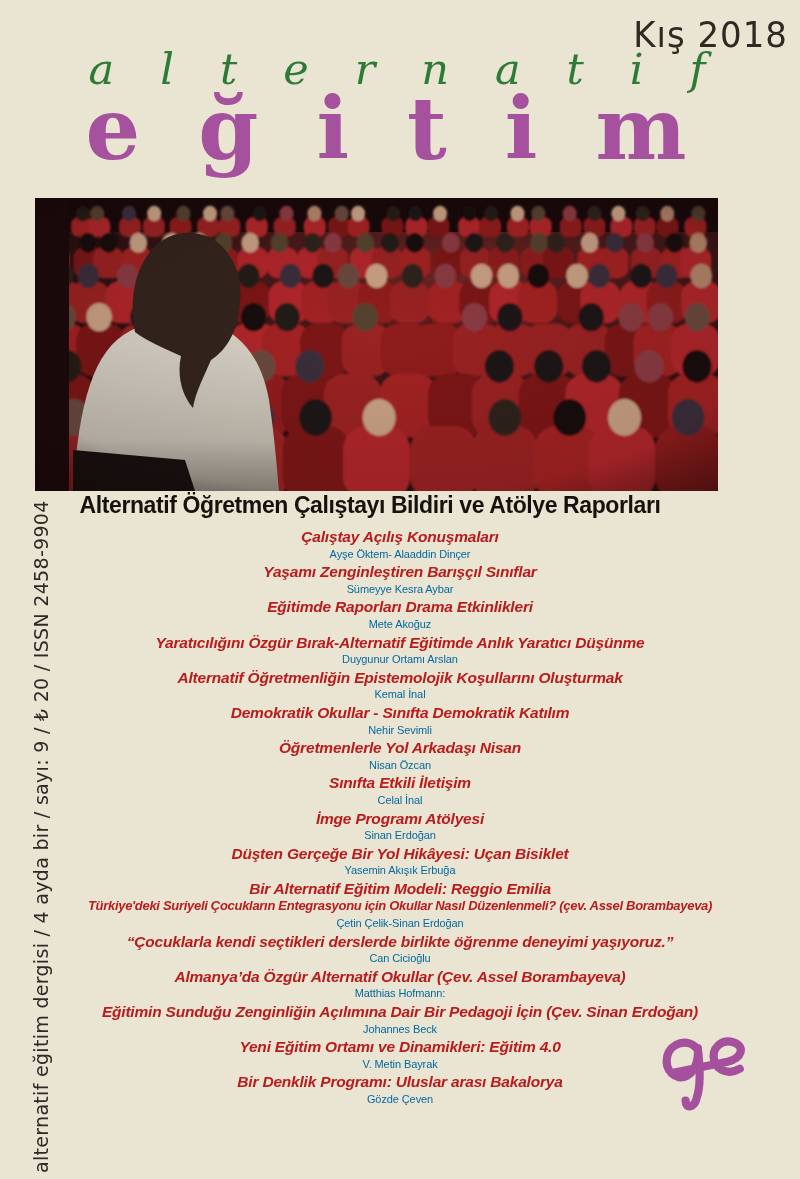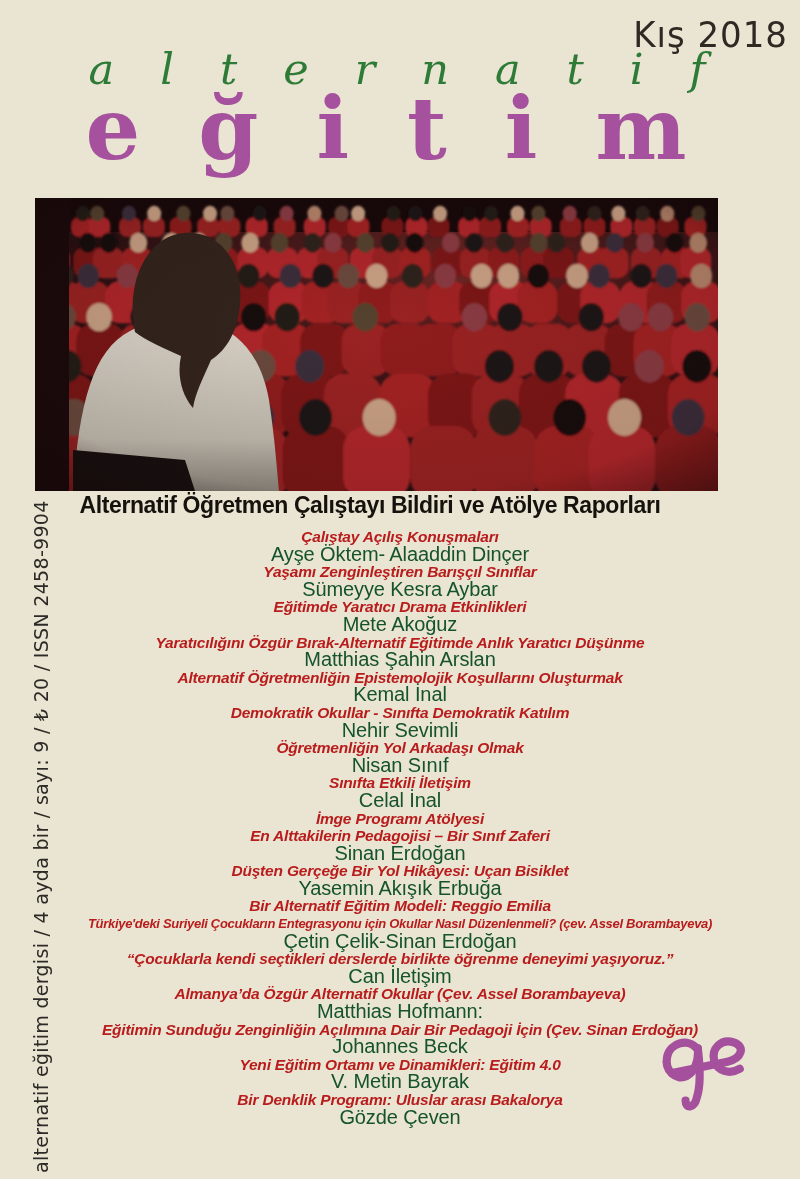--- a/index.html
+++ b/index.html
@@ -44,22 +44,22 @@
   .toc{
     position:absolute; top:528px; left:35px; width:730px;
     text-align:center;
   }
   .toc-title{
     font-weight:700; font-size:15.5px; line-height:17.6px;
     color:#b91c1c; letter-spacing:-0.2px; white-space:nowrap;font-style:italic;
   }
   .toc-title.small{ font-size:13px; letter-spacing:-0.3px; }
   .toc-author{
-    font-weight:400; font-size:20px; line-height:17.6px;
-    color:#14532d; letter-spacing:-0.1px; white-space:nowrap;
+    font-weight:400; font-size:11px; line-height:17.6px;
+    color:#0369a1; letter-spacing:-0.1px; white-space:nowrap;
   }
   .spine{
     position:absolute; left:30px; top:1173px;
     transform:rotate(-90deg); transform-origin:0 0;
     font-family:"DejaVu Sans", sans-serif;
     font-size:19px; color:#2c2a26; letter-spacing:0.3px;
     white-space:nowrap;
   }
   .ae-logo{
     position:absolute; left:660px; top:1034px; width:92px; height:84px;
@@ -337,42 +337,41 @@
     </svg>
   </div>
 
   <div class="toc-heading">Alternatif Öğretmen Çalıştayı Bildiri ve Atölye Raporları</div>
 
   <div class="toc">
       <div class="toc-title">Çalıştay  Açılış Konuşmaları</div>
       <div class="toc-author">Ayşe Öktem- Alaaddin Dinçer</div>
       <div class="toc-title">Yaşamı Zenginleştiren Barışçıl Sınıflar</div>
       <div class="toc-author">Sümeyye Kesra Aybar</div>
-      <div class="toc-title">Eğitimde Yaratıcı Drama Etkinlikleri</div>
+      <div class="toc-title">Eğitimde Raporları Drama Etkinlikleri</div>
       <div class="toc-author">Mete Akoğuz</div>
       <div class="toc-title">Yaratıcılığını Özgür Bırak-Alternatif Eğitimde Anlık Yaratıcı Düşünme</div>
-      <div class="toc-author">Matthias Şahin Arslan</div>
+      <div class="toc-author">Duygunur Ortamı Arslan</div>
       <div class="toc-title">Alternatif Öğretmenliğin Epistemolojik Koşullarını Oluşturmak</div>
       <div class="toc-author">Kemal İnal</div>
       <div class="toc-title">Demokratik Okullar - Sınıfta Demokratik Katılım</div>
       <div class="toc-author">Nehir Sevimli</div>
-      <div class="toc-title">Öğretmenliğin Yol Arkadaşı Olmak</div>
-      <div class="toc-author">Nisan Sınıf</div>
+      <div class="toc-title">Öğretmenlerle Yol Arkadaşı Nisan</div>
+      <div class="toc-author">Nisan Özcan</div>
       <div class="toc-title">Sınıfta Etkili İletişim</div>
       <div class="toc-author">Celal İnal</div>
       <div class="toc-title">İmge Programı Atölyesi</div>
-      <div class="toc-title">En Alttakilerin Pedagojisi – Bir Sınıf Zaferi</div>
       <div class="toc-author">Sinan Erdoğan</div>
       <div class="toc-title">Düşten Gerçeğe Bir Yol Hikâyesi: Uçan Bisiklet</div>
       <div class="toc-author">Yasemin Akışık Erbuğa</div>
       <div class="toc-title">Bir Alternatif Eğitim Modeli: Reggio Emilia</div>
       <div class="toc-title small">Türkiye'deki Suriyeli Çocukların Entegrasyonu için Okullar Nasıl Düzenlenmeli? (çev. Assel Borambayeva)</div>
       <div class="toc-author">Çetin Çelik-Sinan Erdoğan</div>
       <div class="toc-title">“Çocuklarla kendi seçtikleri derslerde birlikte öğrenme deneyimi yaşıyoruz.”</div>
-      <div class="toc-author">Can İletişim</div>
+      <div class="toc-author">Can Cicioğlu</div>
       <div class="toc-title">Almanya’da Özgür Alternatif Okullar (Çev. Assel Borambayeva)</div>
       <div class="toc-author">Matthias Hofmann:</div>
       <div class="toc-title">Eğitimin Sunduğu Zenginliğin Açılımına Dair Bir Pedagoji İçin (Çev. Sinan Erdoğan)</div>
       <div class="toc-author">Johannes Beck</div>
       <div class="toc-title">Yeni Eğitim Ortamı ve Dinamikleri: Eğitim 4.0</div>
       <div class="toc-author">V. Metin Bayrak</div>
       <div class="toc-title">Bir Denklik Programı: Uluslar arası Bakalorya</div>
       <div class="toc-author">Gözde Çeven</div>
     </div>
 

